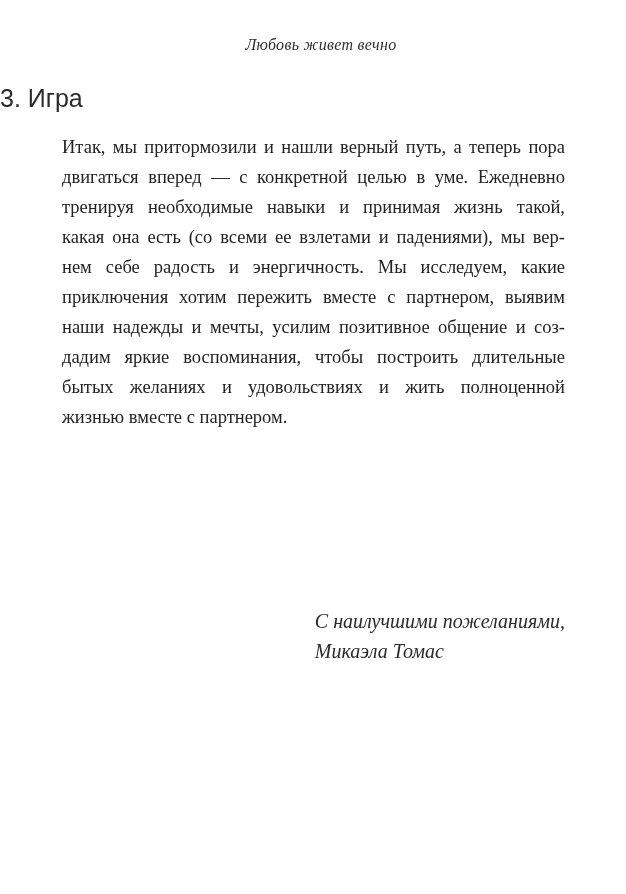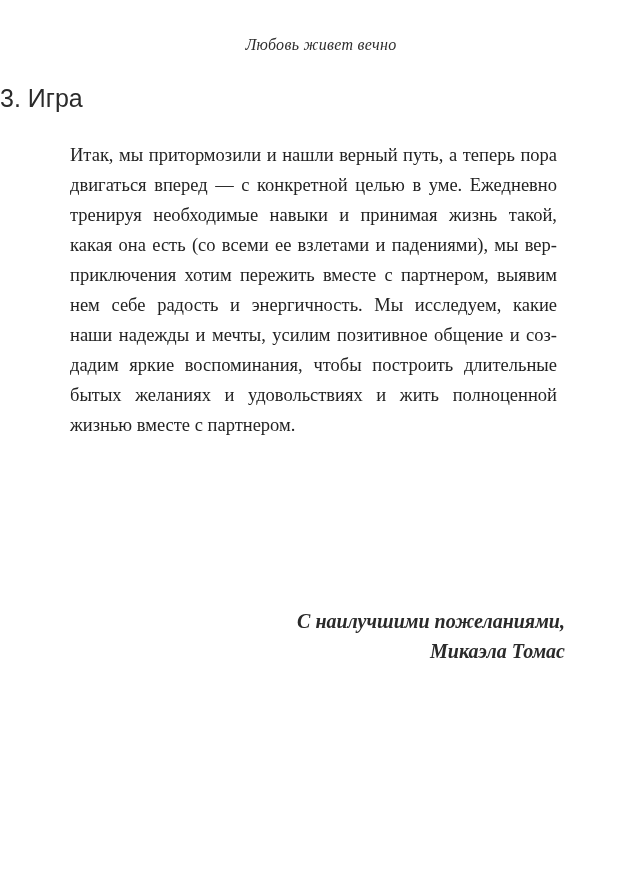--- a/index.html
+++ b/index.html
@@ -39,61 +39,60 @@
   }
   .body-text {
     position: absolute;
     top: 132px;
     left: 62px;
     width: 503px;
     font-size: 18.5px;
     line-height: 30px;
     color: #232323;
   }
-  .paragraph { margin: 8px; }
+  .paragraph { margin: 0; }
   .line {
     text-align: justify;
     text-align-last: justify;
     white-space: normal;
   }
   .line.last {
     text-align-last: left;
   }
   .line.indent {
     text-indent: 30px;
   }
   .signoff {
     position: absolute;
     top: 606px;
     right: 61px;
-    text-align: right;
+    text-align: left;
     font-style: italic;
     font-size: 20px;
     line-height: 30px;
     color: #2a2a2a;
-    font-weight: bold;
   }
 </style>
 </head>
 <body>
 
 <div class="page">
 
   <div class="running-head">Любовь живет вечно</div>
 
   <div class="chapter-title">3. Игра</div>
 
   <div class="body-text">
       <div class="paragraph">
         <div class="line">Итак, мы притормозили и нашли верный путь, а теперь пора</div>
         <div class="line">двигаться вперед — с конкретной целью в уме. Ежедневно</div>
         <div class="line">тренируя необходимые навыки и принимая жизнь такой,</div>
         <div class="line">какая она есть (со всеми ее взлетами и падениями), мы вер-</div>
+        <div class="line">нем себе радость и энергичность. Мы исследуем, какие</div>
         <div class="line">приключения хотим пережить вместе с партнером, выявим</div>
-        <div class="line">нем себе радость и энергичность. Мы исследуем, какие</div>
         <div class="line">наши надежды и мечты, усилим позитивное общение и соз-</div>
         <div class="line">дадим яркие воспоминания, чтобы построить длительные</div>
         <div class="line">бытых желаниях и удовольствиях и жить полноценной</div>
         <div class="line last">жизнью вместе с партнером.</div>
       </div>
     </div>
 
   <div class="signoff">
     <div>С наилучшими пожеланиями,</div>
     <div>Микаэла Томас</div>

